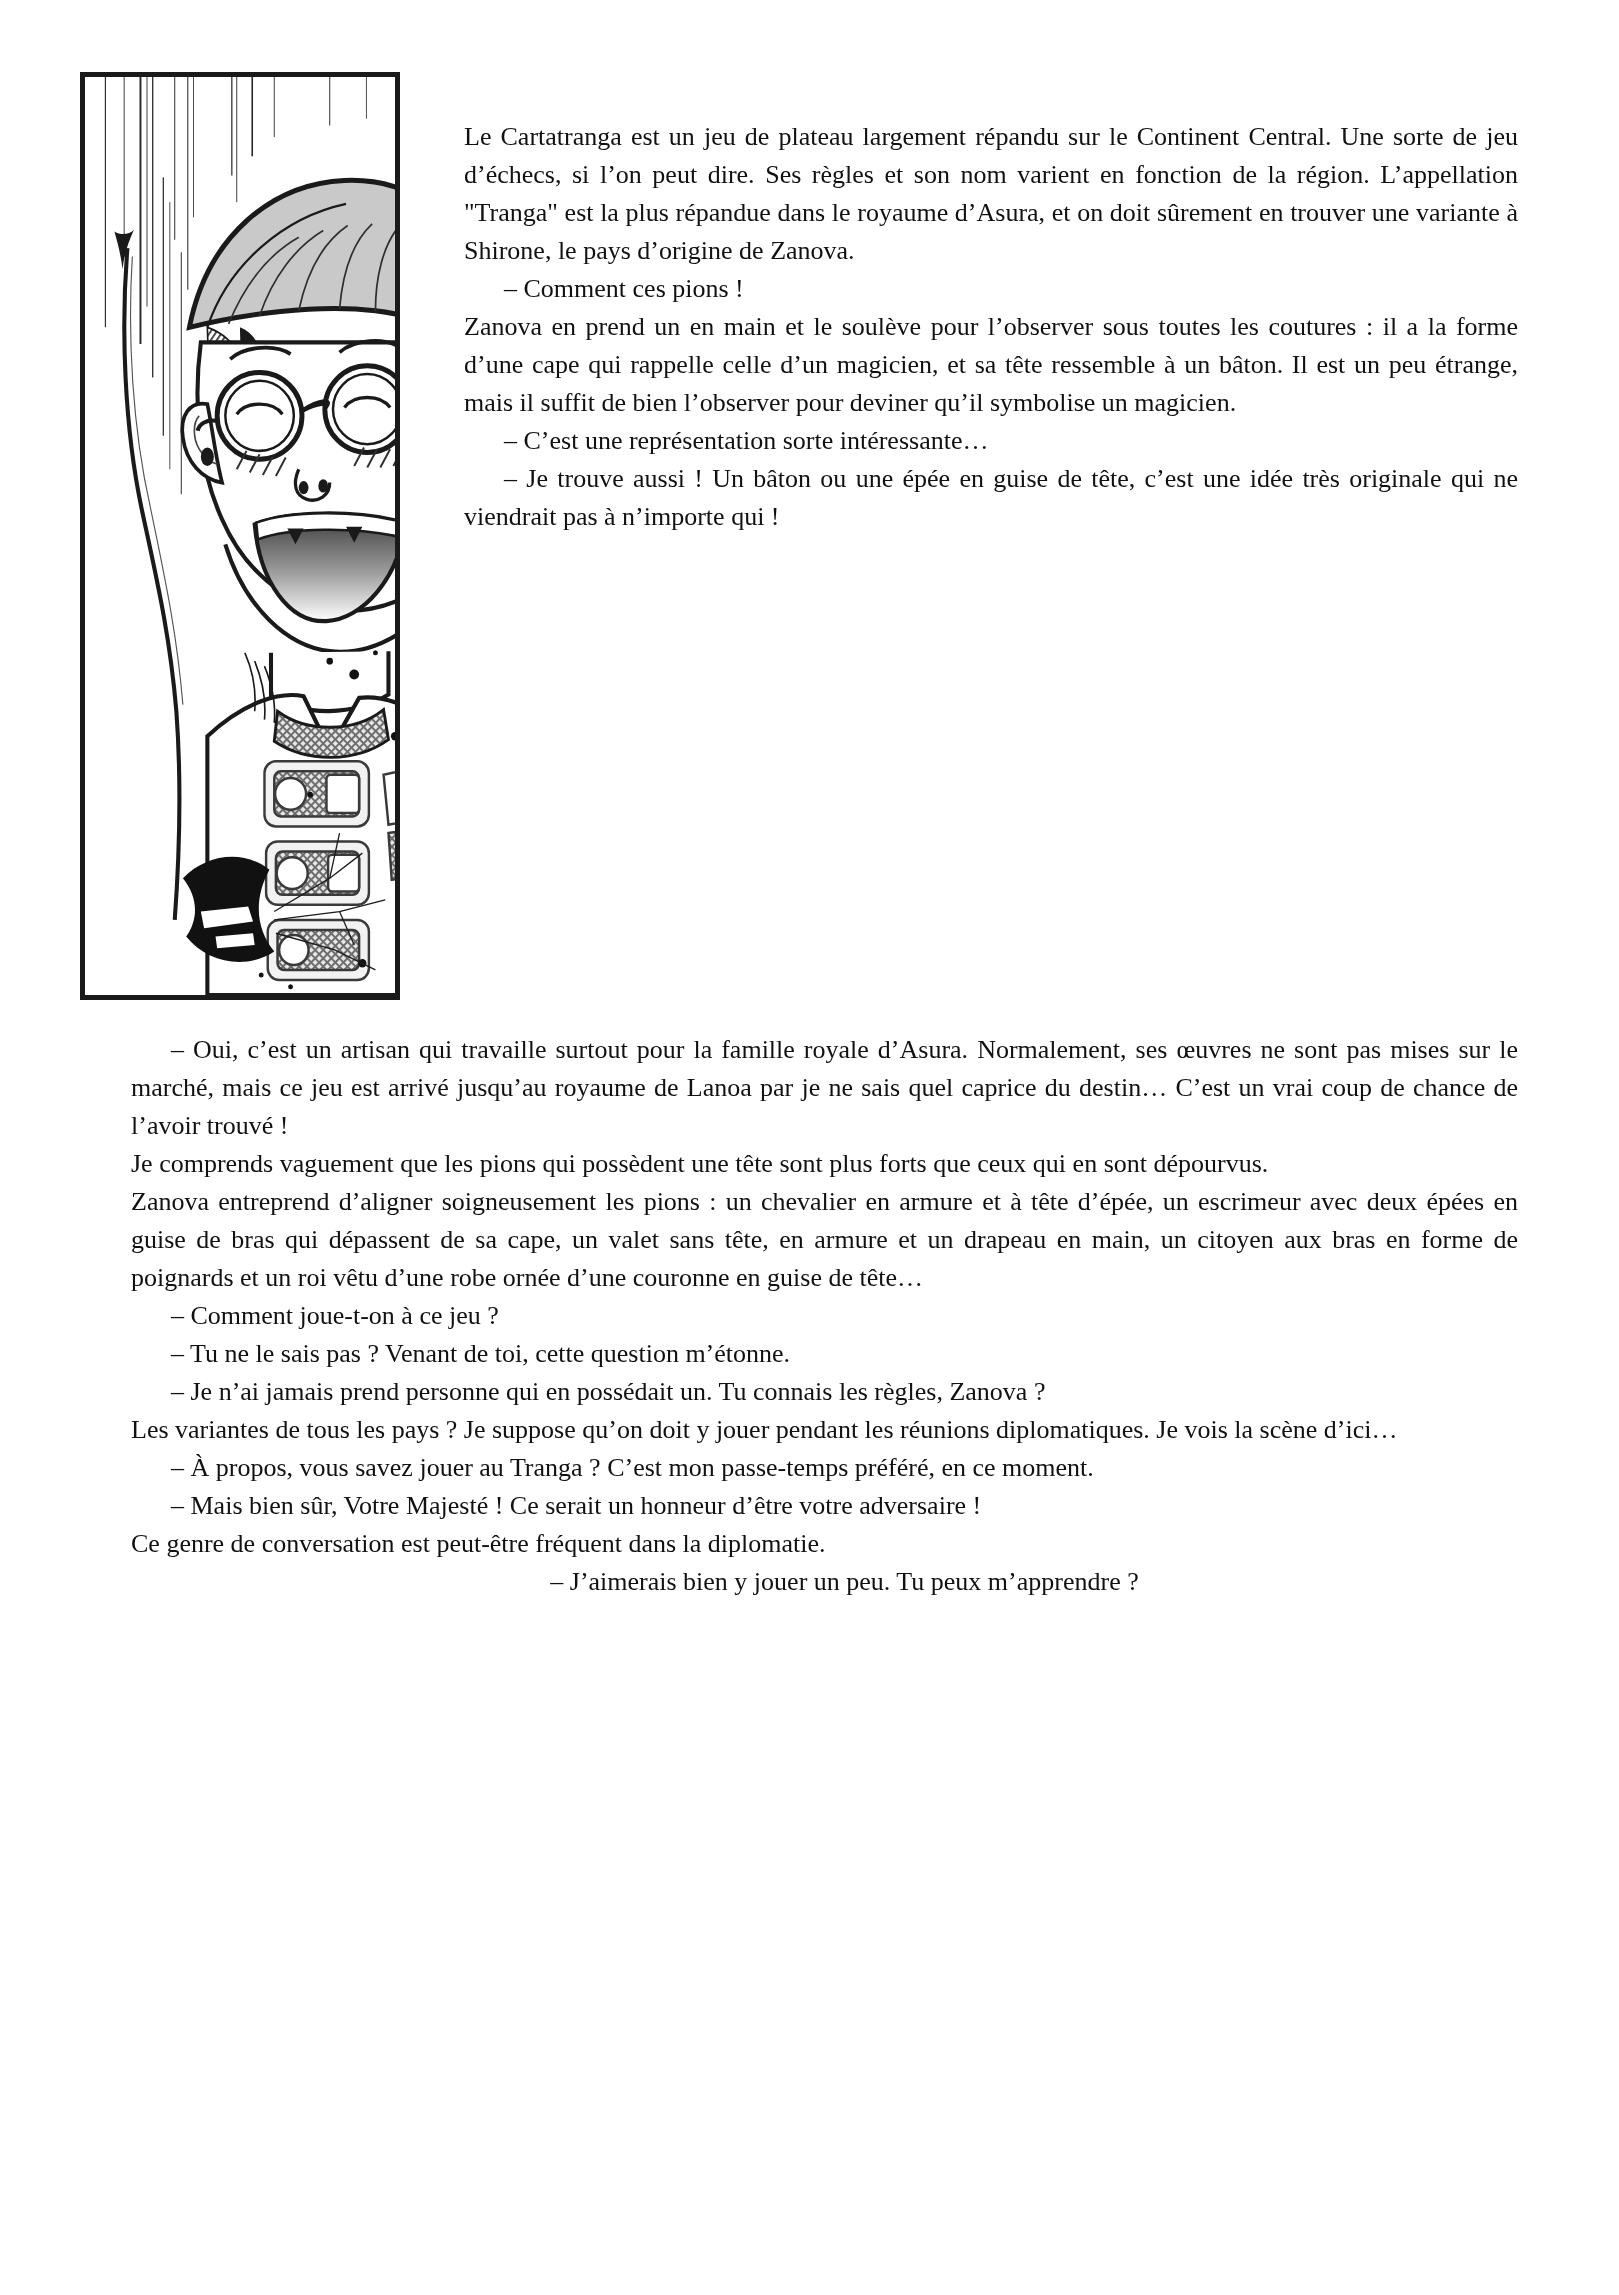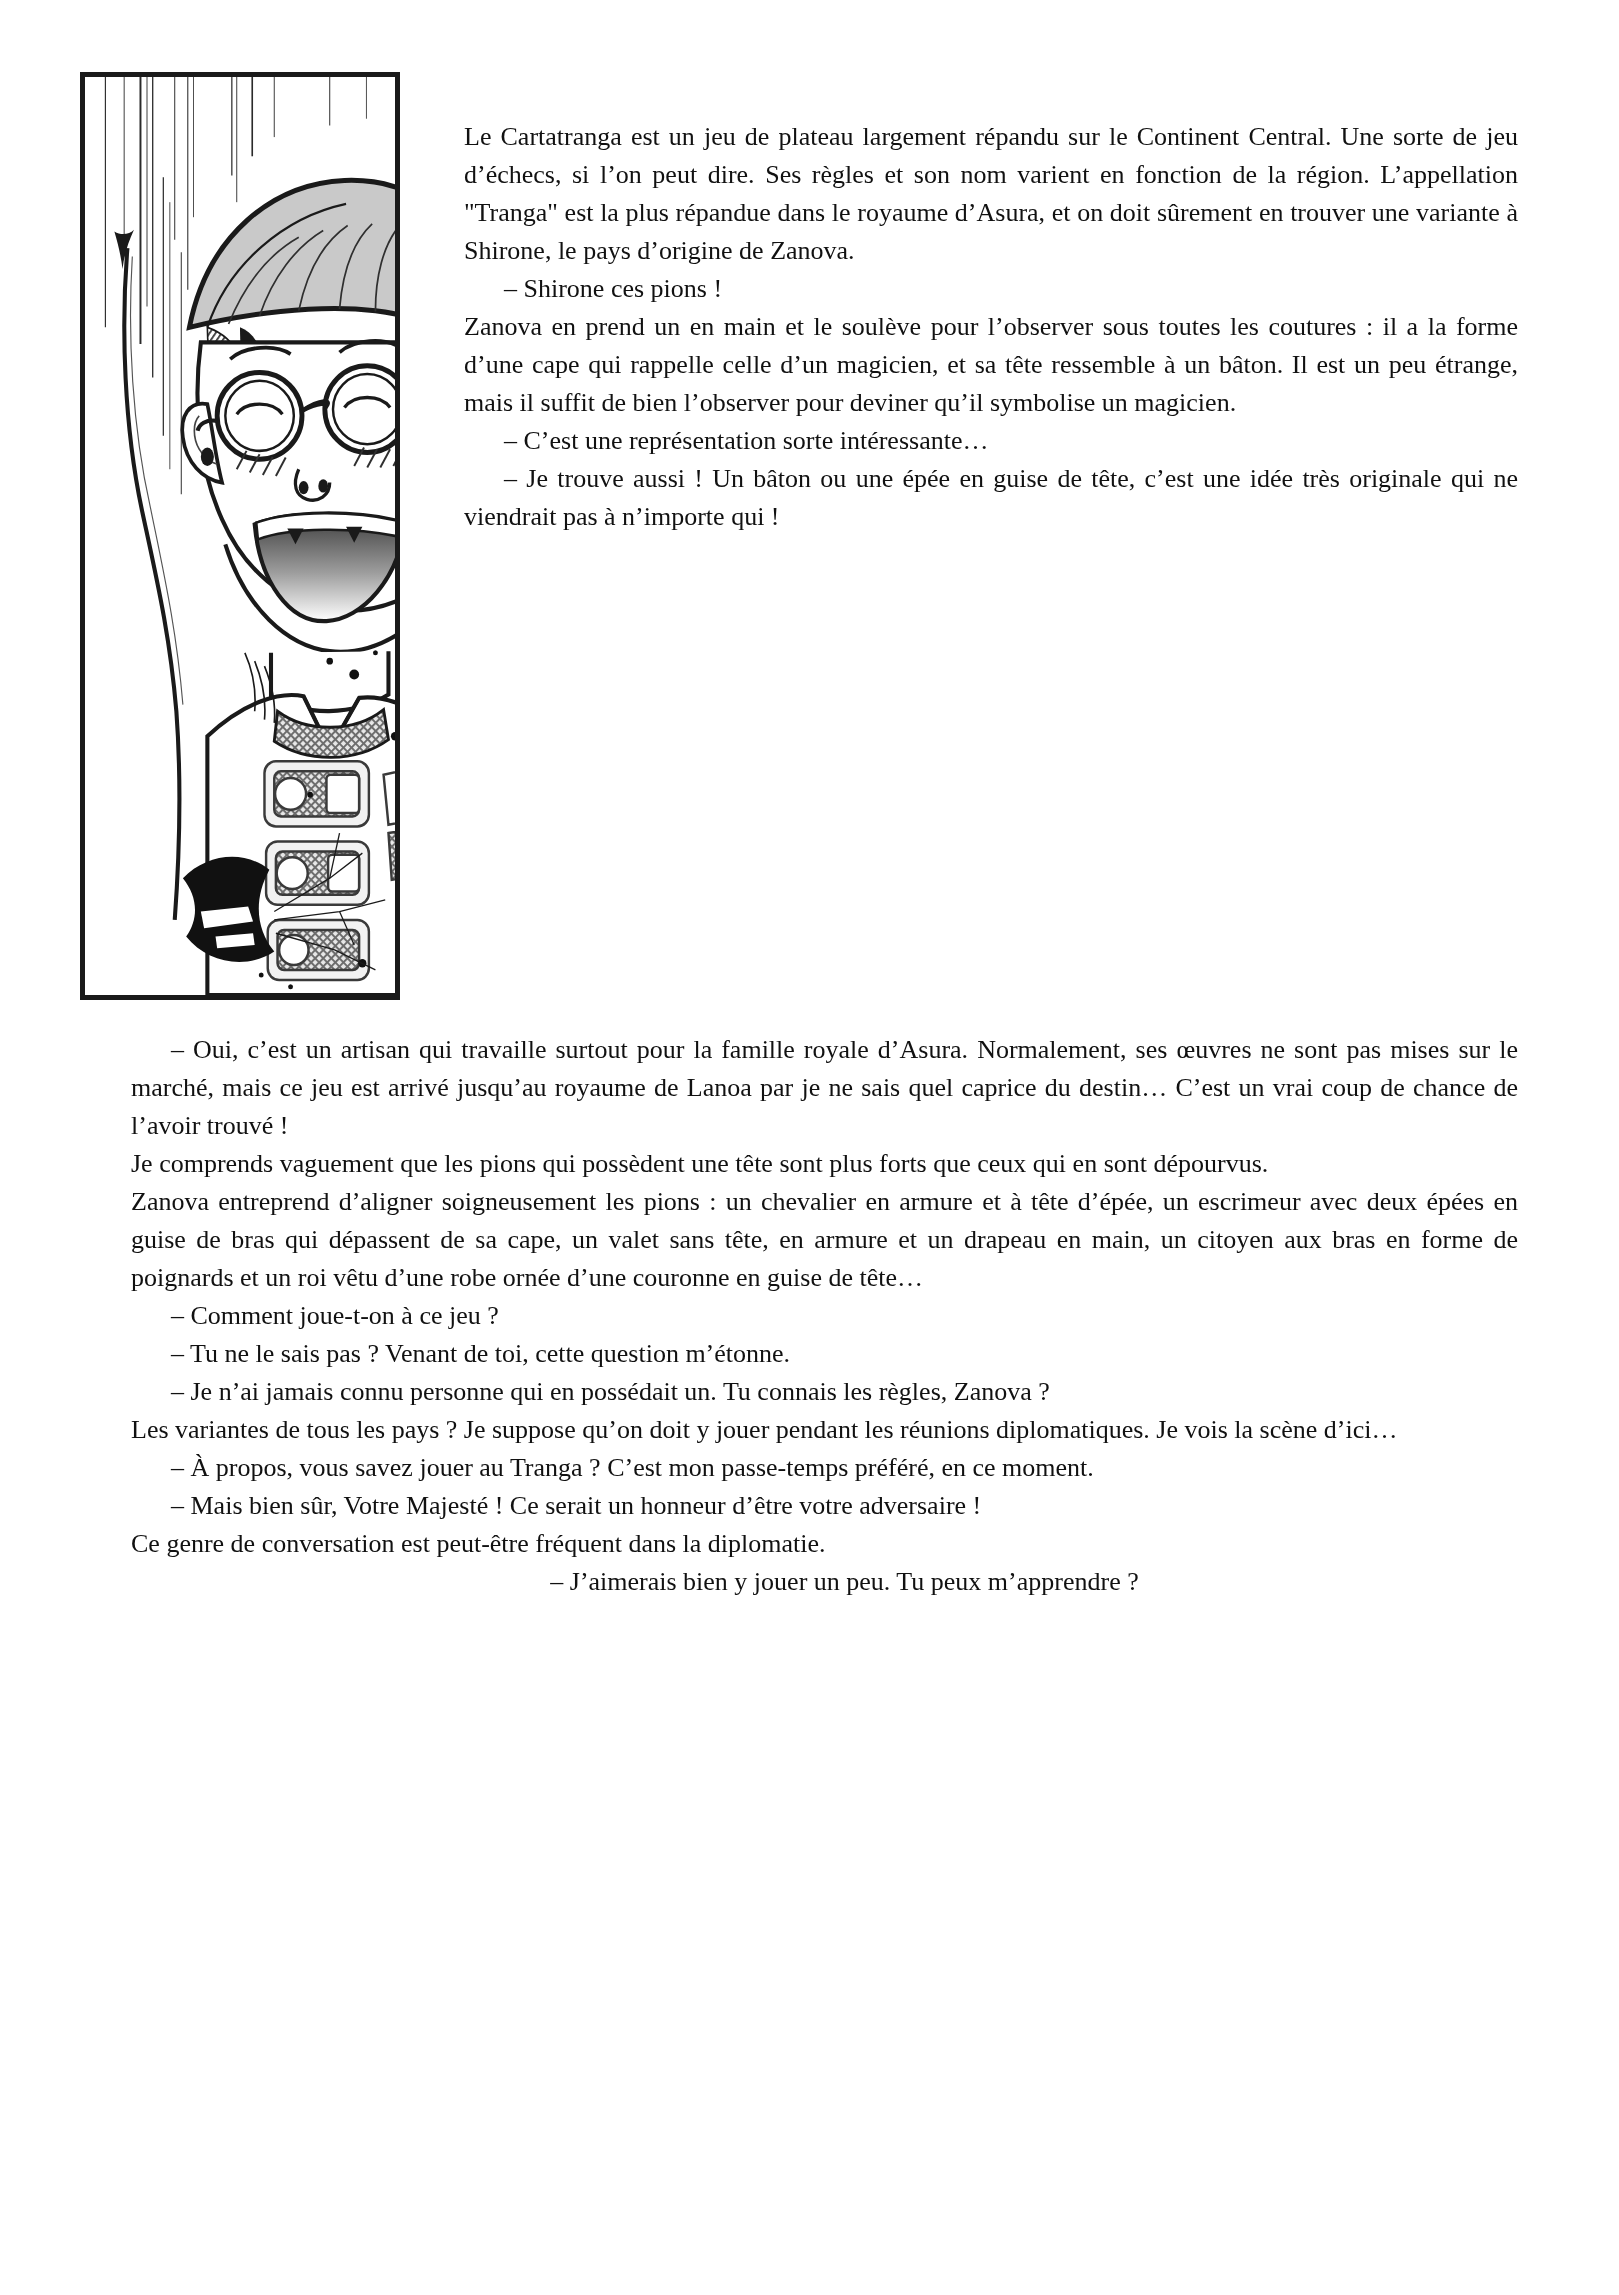--- a/index.html
+++ b/index.html
@@ -278,33 +278,33 @@
             <g stroke="#2a2a2a" fill="none">
               <line x1="462" y1="0" x2="462" y2="130" stroke-width="1.4"></line>
               <line x1="470" y1="0" x2="470" y2="90" stroke-width="1.0"></line>
             </g>
           </g>
         </svg>
       </div>
     </div>
 
     <p class="flush">Le Cartatranga est un jeu de plateau largement répandu sur le Continent Central. Une sorte de jeu d’échecs, si l’on peut dire. Ses règles et son nom varient en fonction de la région. L’appellation "Tranga" est la plus répandue dans le royaume d’Asura, et on doit sûrement en trouver une variante à Shirone, le pays d’origine de Zanova.</p>
-    <p class="indent">– Shirone ces pions !</p>
+    <p class="indent">– Comment ces pions !</p>
     <p class="flush">Zanova en prend un en main et le soulève pour l’observer sous toutes les coutures : il a la forme d’une cape qui rappelle celle d’un magicien, et sa tête ressemble à un bâton. Il est un peu étrange, mais il suffit de bien l’observer pour deviner qu’il symbolise un magicien.</p>
     <p class="indent">– C’est une représentation sorte intéressante…</p>
     <p class="indent">– Je trouve aussi ! Un bâton ou une épée en guise de tête, c’est une idée très originale qui ne viendrait pas à n’importe qui !</p>
 
     <div class="clearer"></div>
 
     <p class="indent">– Oui, c’est un artisan qui travaille surtout pour la famille royale d’Asura. Normalement, ses œuvres ne sont pas mises sur le marché, mais ce jeu est arrivé jusqu’au royaume de Lanoa par je ne sais quel caprice du destin… C’est un vrai coup de chance de l’avoir trouvé !</p>
     <p class="flush">Je comprends vaguement que les pions qui possèdent une tête sont plus forts que ceux qui en sont dépourvus.</p>
     <p class="flush">Zanova entreprend d’aligner soigneusement les pions : un chevalier en armure et à tête d’épée, un escrimeur avec deux épées en guise de bras qui dépassent de sa cape, un valet sans tête, en armure et un drapeau en main, un citoyen aux bras en forme de poignards et un roi vêtu d’une robe ornée d’une couronne en guise de tête…</p>
     <p class="indent">– Comment joue-t-on à ce jeu ?</p>
     <p class="indent">– Tu ne le sais pas ? Venant de toi, cette question m’étonne.</p>
-    <p class="indent">– Je n’ai jamais connu personne qui en possédait un. Tu connais les règles, Zanova ?</p>
+    <p class="indent">– Je n’ai jamais prend personne qui en possédait un. Tu connais les règles, Zanova ?</p>
     <p class="flush">Les variantes de tous les pays ? Je suppose qu’on doit y jouer pendant les réunions diplomatiques. Je vois la scène d’ici…</p>
     <p class="indent">– À propos, vous savez jouer au Tranga ? C’est mon passe-temps préféré, en ce moment.</p>
     <p class="indent">– Mais bien sûr, Votre Majesté ! Ce serait un honneur d’être votre adversaire !</p>
     <p class="flush">Ce genre de conversation est peut-être fréquent dans la diplomatie.</p>
     <p class="indent last">– J’aimerais bien y jouer un peu. Tu peux m’apprendre ?</p>
 
   </div>
 </div>
 
 

